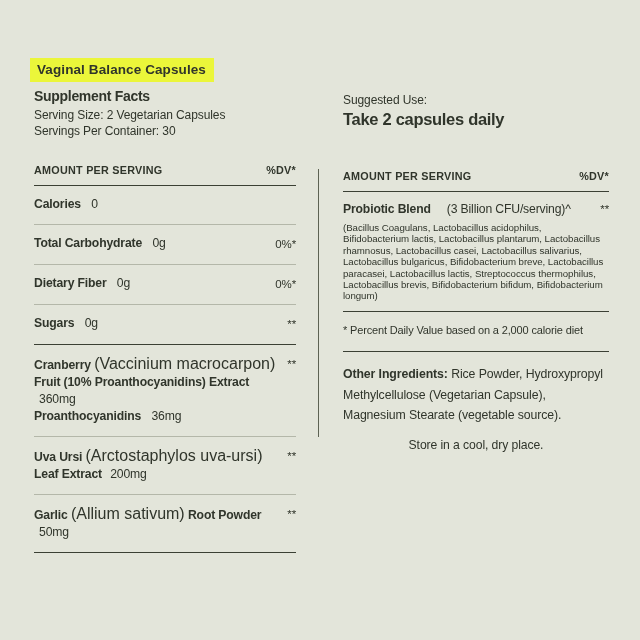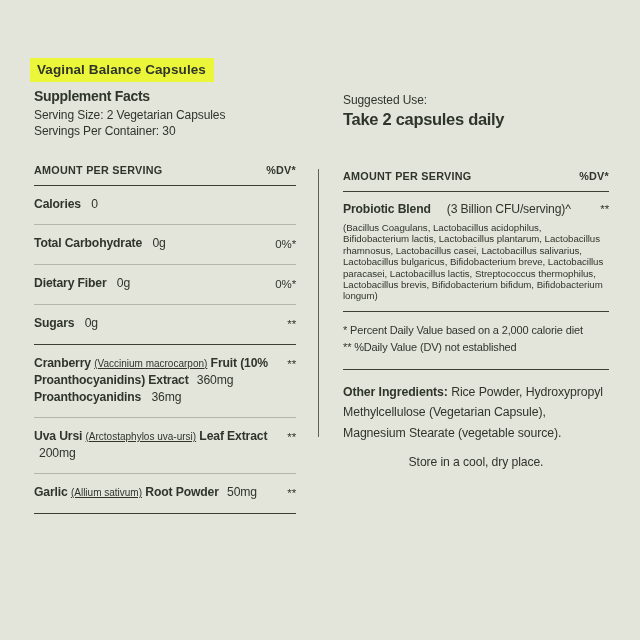--- a/index.html
+++ b/index.html
@@ -41,21 +41,21 @@
   }
   .sf-row{
     display:flex;justify-content:space-between;align-items:flex-start;
     padding:10px 0 11px;
     border-bottom:1px solid var(--rule-light);
     font-size:12.2px;line-height:17px;letter-spacing:-0.15px;
   }
   .sf-row.section-end{border-bottom:1.5px solid var(--rule-dark);}
   .cell{flex:1;}
   .nm{font-weight:600;}
-  .latin{font-size:10px;letter-spacing:0;text-decoration:underline;}
+  .latin{font-size:16px;letter-spacing:0;}
   .val{margin-left:7px;}
   .val2{margin-left:5px;}
   .dv{flex:none;margin-left:8px;font-size:11.5px;padding-top:1px;}
 
   .su-label{font-size:12px;letter-spacing:-0.1px;}
   .su-value{font-size:16.5px;font-weight:600;letter-spacing:-0.3px;margin-top:3px;}
   .r-thead{margin-top:28px;}
   .prob-row{
     display:flex;justify-content:space-between;align-items:flex-start;
     padding-top:10px;font-size:12.2px;letter-spacing:-0.15px;
@@ -173,21 +173,20 @@
     <div class="prob-row">
       <div class="cell">
         <span class="nm">Probiotic Blend</span><span class="prob-detail">(3 Billion CFU/serving)^</span>
       </div>
       <div class="dv">**</div>
     </div>
     <div class="strains">(Bacillus Coagulans, Lactobacillus acidophilus, Bifidobacterium lactis, Lactobacillus plantarum, Lactobacillus rhamnosus, Lactobacillus casei, Lactobacillus salivarius, Lactobacillus bulgaricus, Bifidobacterium breve, Lactobacillus paracasei, Lactobacillus lactis, Streptococcus thermophilus, Lactobacillus brevis, Bifidobacterium bifidum, Bifidobacterium longum)</div>
 
     <div class="footnotes">
       <div>* Percent Daily Value based on a 2,000 calorie diet</div>
-      <div>** %Daily Value (DV) not established</div>
     </div>
 
     <div class="other">
       <span class="lbl">Other Ingredients:</span>
       <span>Rice Powder, Hydroxypropyl Methylcellulose (Vegetarian Capsule), Magnesium Stearate (vegetable source).</span>
     </div>
 
     <div class="store">Store in a cool, dry place.</div>
   </div>
 

